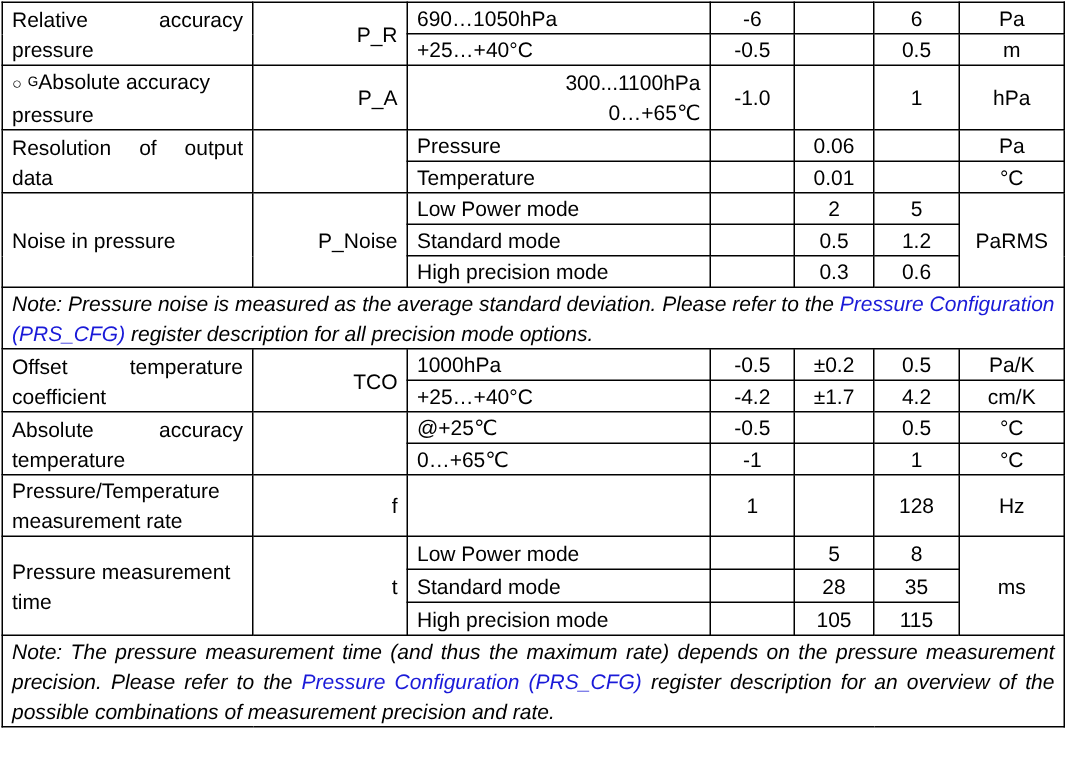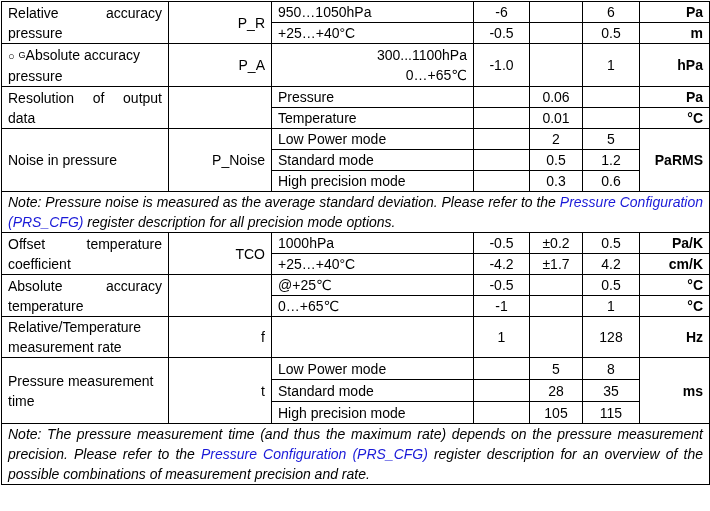--- a/index.html
+++ b/index.html
@@ -28,21 +28,21 @@
       border: 1px solid #000;
       padding: 0 6px;
       vertical-align: middle;
       line-height: 20px;
       overflow: hidden;
     }
     td.param { text-align: justify; text-align-last: left; }
     td.sym { text-align: right; }
     td.cond { text-align: left; }
     td.num { text-align: center; }
-    td.unit { text-align: right; font-weight: bold; }
+    td.unit { text-align: center; }
     td.note {
       font-style: italic;
       line-height: 21px;
       padding: 1px 6px 2px 6px;
       text-align: justify;
       margin-top: 21px;
     }
     .link { color: #1a1ad8; }
     .h20 { height: 20px; }
     .h21 { height: 21px; }
@@ -69,21 +69,21 @@
     <col style="width:70px">
   </colgroup>
 
   <tbody>
       <tr class="h20">
     <td rowspan="2" class="param">
       <span class="jline">Relative accuracy</span>
       <span class="pline">pressure</span>
     </td>
     <td rowspan="2" class="sym">P_R</td>
-    <td class="cond">950…1050hPa</td>
+    <td class="cond">690…1050hPa</td>
     <td class="num">-6</td>
     <td class="num"></td>
     <td class="num">6</td>
     <td class="unit">Pa</td>
   </tr>
   <tr class="h20">
     <td class="cond">+25…+40°C</td>
     <td class="num">-0.5</td>
     <td class="num"></td>
     <td class="num">0.5</td>
@@ -192,21 +192,21 @@
   <tr class="h21">
     <td class="cond">0…+65℃</td>
     <td class="num">-1</td>
     <td class="num"></td>
     <td class="num">1</td>
     <td class="unit">°C</td>
   </tr>
 
   <tr style="height:41px">
     <td class="param" style="text-align:left">
-      <span class="pline">Relative/Temperature</span>
+      <span class="pline">Pressure/Temperature</span>
       <span class="pline">measurement rate</span>
     </td>
     <td class="sym">f</td>
     <td class="cond"></td>
     <td class="num">1</td>
     <td class="num"></td>
     <td class="num">128</td>
     <td class="unit">Hz</td>
   </tr>
 

